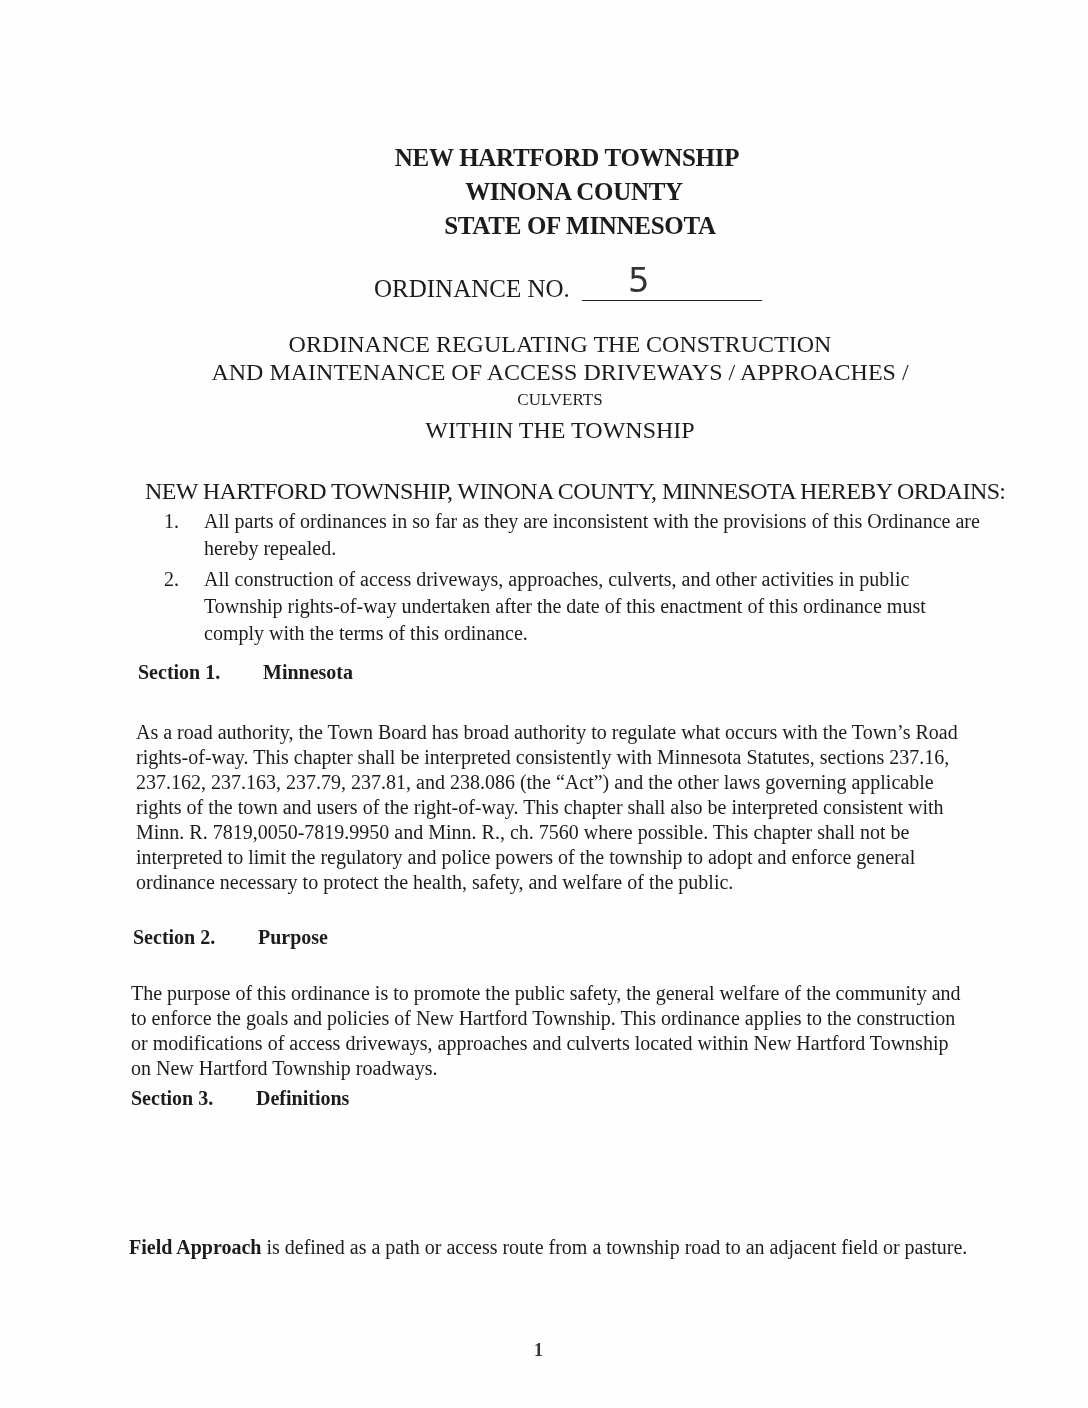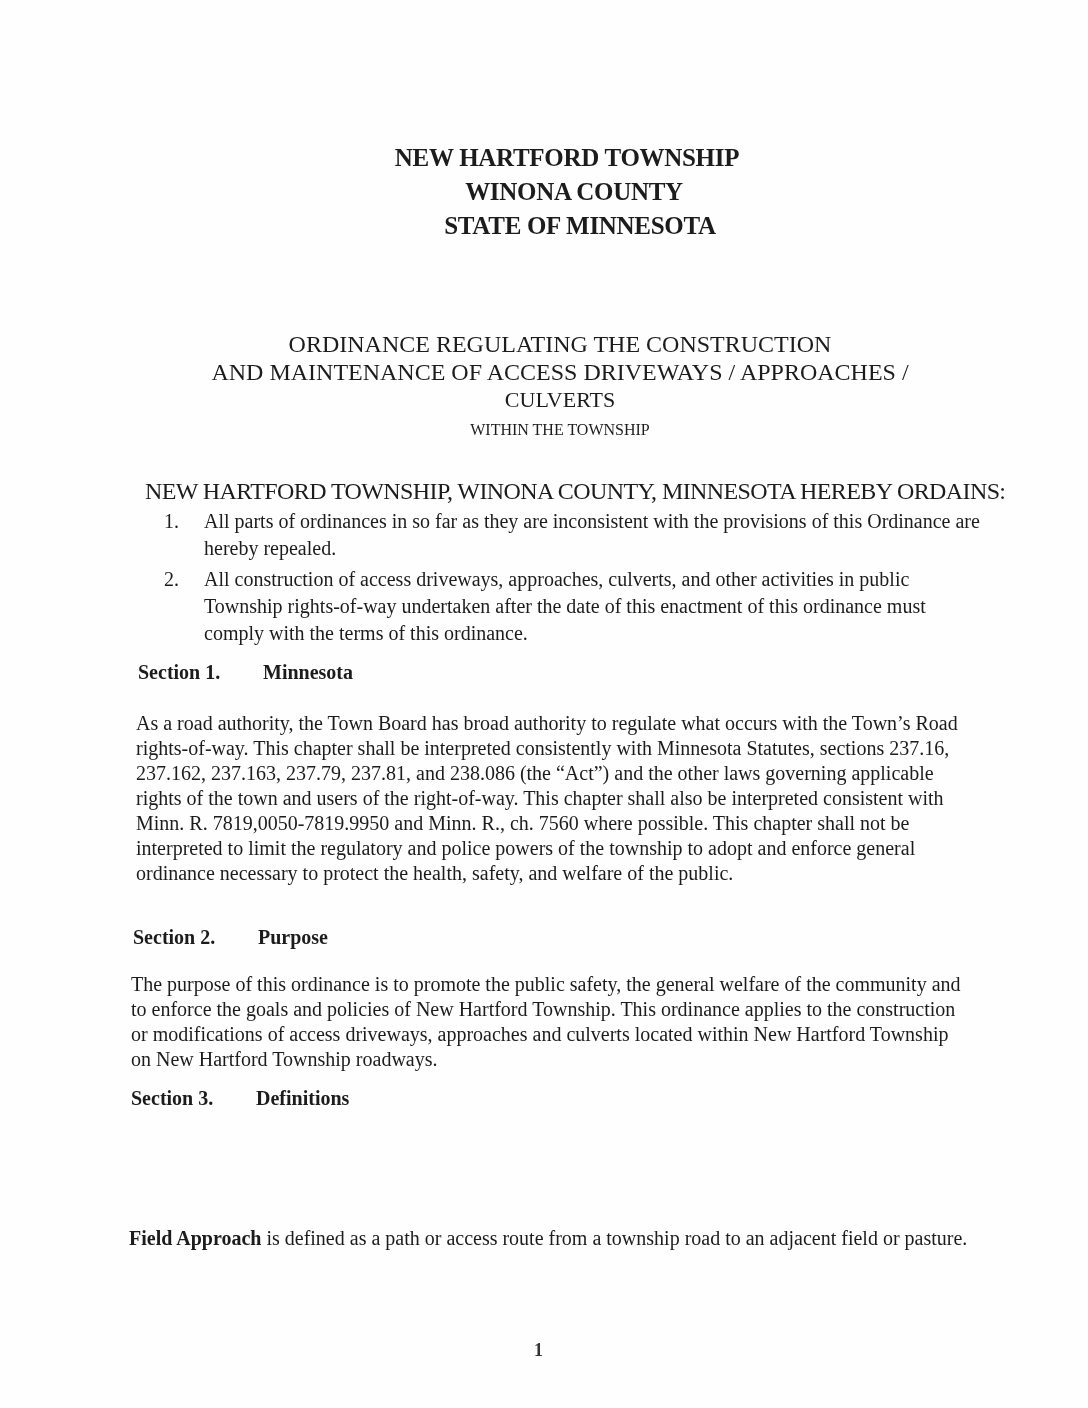--- a/index.html
+++ b/index.html
@@ -67,22 +67,22 @@
       position: absolute;
       left: 0; width: 1088px;
       top: 330px;
       text-align: center;
       font-size: 24px;
       line-height: 28px;
       padding-left: 32px;
       box-sizing: border-box;
     }
     .title .line { display: block; }
-    .title .t3 { font-size: 22px; }
-    .title .t4 { font-size: 16px; margin-top: 2px; text-align: center; }
+    .title .t3 { font-size: 17px; }
+    .title .t4 { font-size: 24px; margin-top: 2px; text-align: center; }
 
     .preamble {
       position: absolute;
       left: 145px;
       top: 476px;
       font-size: 24px;
       line-height: 30px;
       white-space: nowrap;
       letter-spacing: -0.6px;
     }
@@ -116,20 +116,21 @@
       line-height: 26px;
       white-space: nowrap;
     }
     .section-head .sec-num { display: inline-block; width: 125px; }
 
     .para {
       position: absolute;
       font-size: 20px;
       line-height: 25px;
       text-align: left;
+      margin-top: 9px;
     }
     .para .term { font-weight: bold; }
 
     .footer-page {
       position: absolute;
       left: 534px;
       top: 1340px;
       font-size: 18px;
       font-weight: bold;
       color: #333;
@@ -139,20 +140,26 @@
 <body>
 
 <div class="page">
 
   <div class="header" style="top:140px;">
     <span class="line l1">NEW HARTFORD TOWNSHIP</span>
     <span class="line l2">WINONA COUNTY</span>
     <span class="line l3">STATE OF MINNESOTA</span>
   </div>
 
+  <div class="ordno">
+    <span class="label">ORDINANCE NO.</span>
+    <span class="blank">
+      <span class="num">5</span>
+    </span>
+  </div>
 
   <div class="title">
     <span class="line t1">ORDINANCE REGULATING THE CONSTRUCTION</span>
     <span class="line t2">AND MAINTENANCE OF ACCESS DRIVEWAYS / APPROACHES /</span>
     <span class="line t3">CULVERTS</span>
     <span class="line t4">WITHIN THE TOWNSHIP</span>
   </div>
 
   <div class="preamble">NEW HARTFORD TOWNSHIP, WINONA COUNTY, MINNESOTA HEREBY ORDAINS:</div>
 

